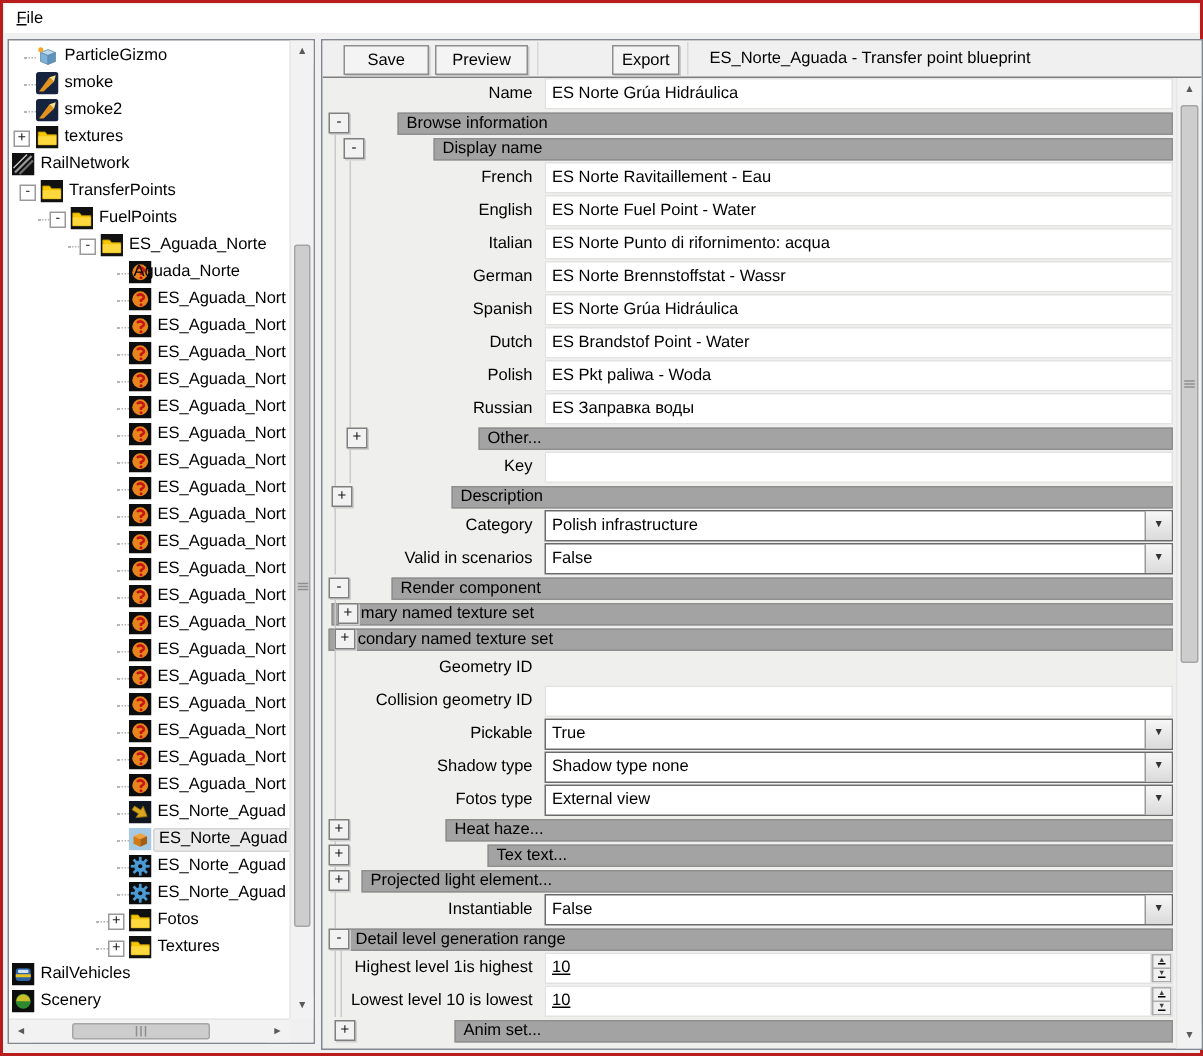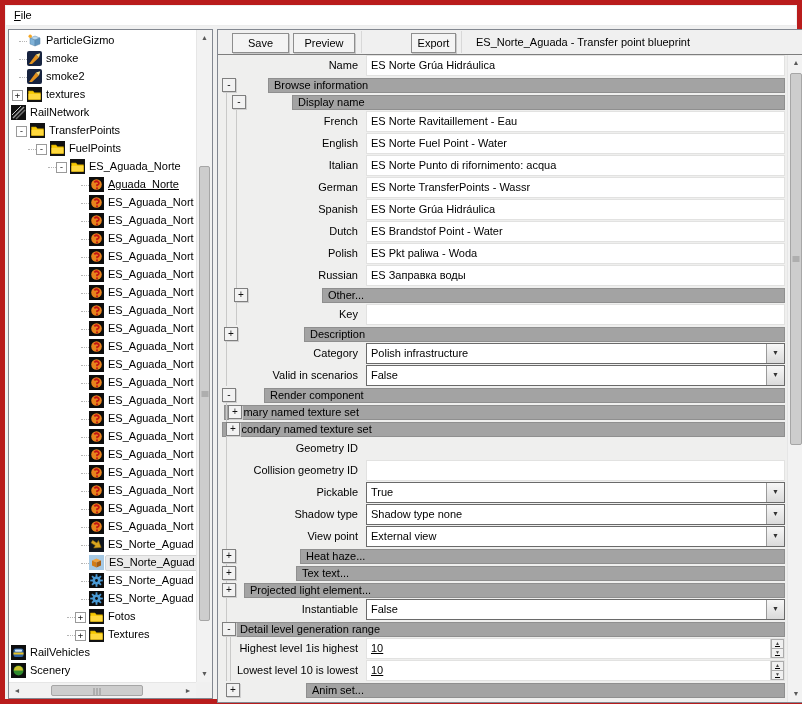--- a/index.html
+++ b/index.html
@@ -2,21 +2,21 @@
 <html><head>
 <meta charset="utf-8">
 <style>
   * { box-sizing: border-box; }
   html,body { margin:0; padding:0; }
   body {
     width:802px; height:704px; background:#f0f0f0;
     font-family:"Liberation Sans", sans-serif; font-size:11px; color:#000;
     position:relative; overflow:hidden;
   }
-  .window { position:absolute; inset:0; border:5px solid #b91c1c; background:#f0f0f0; }
+  .window { position:absolute; inset:0; border:2px solid #b91c1c; background:#f0f0f0; }
   .menubar { position:absolute; left:1px; top:1px; right:1px; height:20px; background:#ffffff; border-bottom:1px solid #ececec; }
   .menu-item { display:inline-block; padding:3px 8px 2px; cursor:default; }
   .menu-item::first-letter { text-decoration:underline; }
 
   
   .tree-panel { position:absolute; left:3px; top:24px; width:205px; height:670px; background:#fff; border:1px solid #828790; overflow:hidden; }
   .tree-view { position:absolute; left:0; top:0; right:16px; bottom:16px; overflow:hidden; }
   .titem { position:absolute; height:18px; width:400px; }
   .tstub { position:absolute; top:9px; border-top:1px dotted #b5b5b5; height:0; }
   .texp { position:absolute; top:4px; width:11px; height:11px; border:1px solid #9a9a9a; background:#fff;
@@ -172,21 +172,21 @@
         <div class="titem" style="top: 146px;">
           <span class="tstub" style="left: 72px; width: 8px;"></span>
           <span class="ticon" style="left: 80px;">
             <svg width="15" height="15" viewBox="0 0 15 15" xmlns="http://www.w3.org/2000/svg">
               <rect width="15" height="15" fill="#0d0d0d"></rect>
               <circle cx="7.5" cy="7.5" r="5.3" fill="#e8841c"></circle>
               <path d="M5.3 5.3 Q7.5 3.2 9.6 5.3 Q10.8 6.9 8 8.1 L8 9.3" stroke="#c41414" stroke-width="1.7" fill="none"></path>
               <circle cx="8" cy="11.2" r="1" fill="#c41414"></circle>
             </svg>
           </span>
-          <span class="tlabel" style="left: 96px; text-decoration: underline;">Aguada_Norte</span>
+          <span class="tlabel" style="left: 80px;">Aguada_Norte</span>
         </div>
         <div class="titem" style="top: 164px;">
           <span class="tstub" style="left: 72px; width: 8px;"></span>
           <span class="ticon" style="left: 80px;">
             <svg width="15" height="15" viewBox="0 0 15 15" xmlns="http://www.w3.org/2000/svg">
               <rect width="15" height="15" fill="#0d0d0d"></rect>
               <circle cx="7.5" cy="7.5" r="5.3" fill="#e8841c"></circle>
               <path d="M5.3 5.3 Q7.5 3.2 9.6 5.3 Q10.8 6.9 8 8.1 L8 9.3" stroke="#c41414" stroke-width="1.7" fill="none"></path>
               <circle cx="8" cy="11.2" r="1" fill="#c41414"></circle>
             </svg>
@@ -564,21 +564,21 @@
         <div class="prow">
           <div class="plabel">English</div>
           <div class="pval">ES Norte Fuel Point - Water</div>
         </div>
         <div class="prow">
           <div class="plabel">Italian</div>
           <div class="pval">ES Norte Punto di rifornimento: acqua</div>
         </div>
         <div class="prow">
           <div class="plabel">German</div>
-          <div class="pval">ES Norte TransferPoints - Wassr</div>
+          <div class="pval">ES Norte Brennstoffstat - Wassr</div>
         </div>
         <div class="prow">
           <div class="plabel">Spanish</div>
           <div class="pval">ES Norte Grúa Hidráulica</div>
         </div>
         <div class="prow">
           <div class="plabel">Dutch</div>
           <div class="pval">ES Brandstof Point - Water</div>
         </div>
         <div class="prow">
@@ -642,33 +642,33 @@
           </div>
         </div>
         <div class="prow">
           <div class="plabel">Shadow type</div>
           <div class="combo">
             <span class="ctext">Shadow type none</span>
             <span class="cbtn">▼</span>
           </div>
         </div>
         <div class="prow">
-          <div class="plabel">View point</div>
+          <div class="plabel">Fotos type</div>
           <div class="combo">
             <span class="ctext">External view</span>
             <span class="cbtn">▼</span>
           </div>
         </div>
         <div class="phdr">
           <span class="pexp" style="left: 2px;">+</span>
           <div class="bar" style="left: 80px;">Heat haze...</div>
         </div>
         <div class="phdr">
           <span class="pexp" style="left: 2px;">+</span>
-          <div class="bar" style="left: 76px;">Tex text...</div>
+          <div class="bar" style="left: 108px;">Tex text...</div>
         </div>
         <div class="phdr">
           <span class="pexp" style="left: 2px;">+</span>
           <div class="bar" style="left: 24px;">Projected light element...</div>
         </div>
         <div class="prow">
           <div class="plabel">Instantiable</div>
           <div class="combo">
             <span class="ctext">False</span>
             <span class="cbtn">▼</span>

